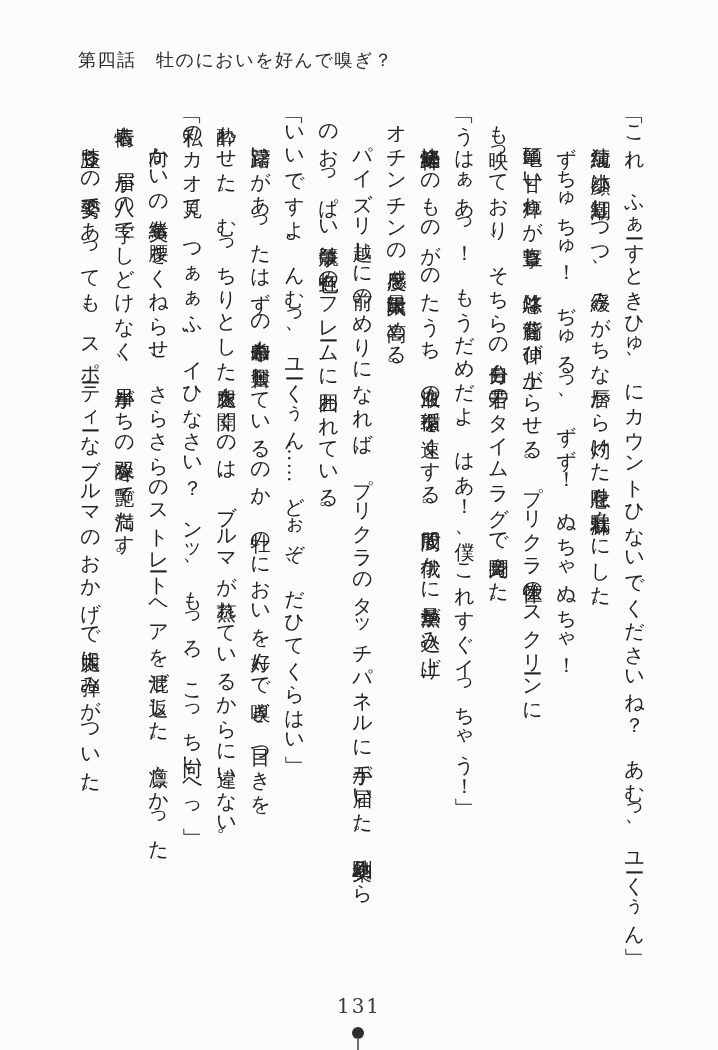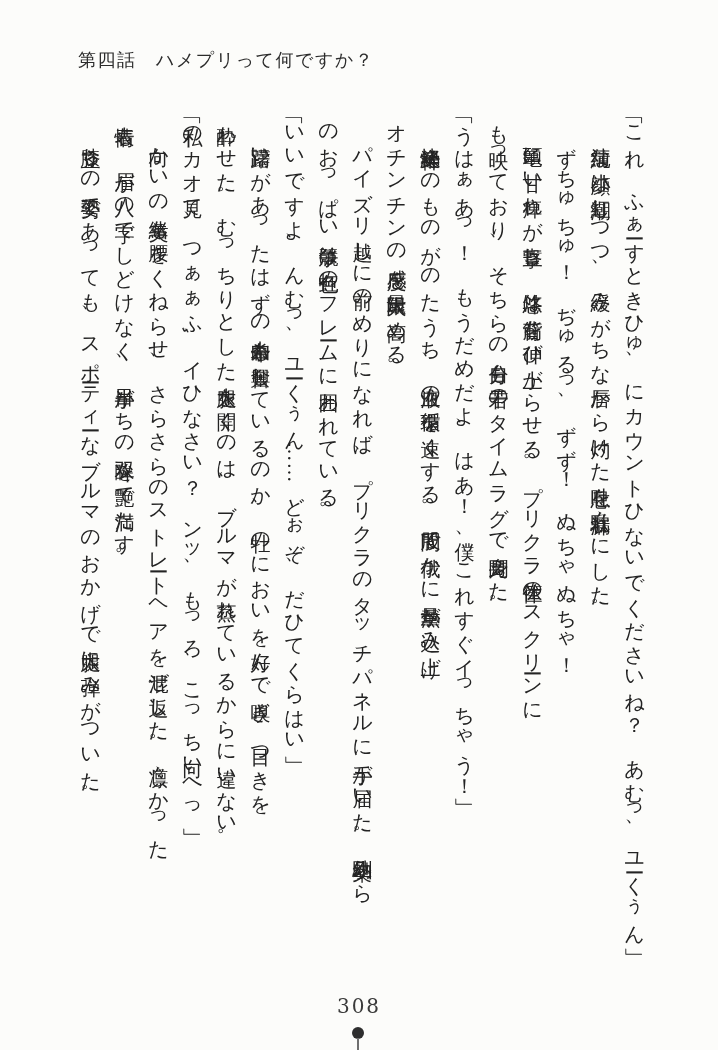--- a/index.html
+++ b/index.html
@@ -80,21 +80,21 @@
     width: 2px;
     height: 12px;
     background: #6f6f6f;
   }
 </style>
 </head>
 <body>
 
 <div class="page">
 
-  <div class="chapter-header">第四話　ハメプリって何ですか？</div>
+  <div class="chapter-header">第四話　牡のにおいを好んで嗅ぎ？</div>
 
   <div class="text-block">
     <div class="text-column">「これ、ふぁーすときひゅ、にカウントひないでくださいね？　あむっ、ユーくぅん」</div>
     <div class="text-column">　清純な小顔は紅潮しつつ、緩みがちな唇から灼けた吐息を駄々漏れにした。</div>
     <div class="text-column">　ずちゅちゅ！　ぢゅるっ、ずず！　ぬちゃぬちゃ！</div>
     <div class="text-column">　亀頭に甘い痺れが直撃し、悠斗は背筋を伸び上がらせる。プリクラ筐体のスクリーンに</div>
     <div class="text-column">も映っており、そちらの自分も若干のタイムラグで身悶えた。</div>
     <div class="text-column">「うはぁあっ！　もうだめだよ、はあ！　僕、これすぐイっちゃう！」</div>
     <div class="text-column">　快楽神経そのものがのたうち、血液の循環を速くする。股間で俄かに熱量が込み上げ、</div>
     <div class="text-column">オチンチンの感度を最大限に高める。</div>
@@ -102,20 +102,20 @@
     <div class="text-column">のおっぱい競争は虹色のフレームに囲われている。</div>
     <div class="text-column">「いいですよ、んむっ、ユーくぅん……どぉぞ、だひてくらはい」</div>
     <div class="text-column">　躊躇いがあったはずの由希奈も興奮しているのか、牡のにおいを好んで嗅ぎ、目つきを</div>
     <div class="text-column">酔わせた。むっちりとした太腿を開くのは、ブルマが蒸れているからに違いない。</div>
     <div class="text-column">「私のカオ見て、つぁぁふ、イひなさい？　ンッ、もっろ、こっち向いへっ」</div>
     <div class="text-column">　向かいの美緒も腰をくねらせ、さらさらのストレートヘアを混ぜ返した。凛々しかった</div>
     <div class="text-column">表情も、眉が八の字でしどけなく、半目がちの双眸を艶で満たす。</div>
     <div class="text-column">　膝立ちの姿勢であっても、スポーティーなブルマのおかげで太腿に弾みがついた。</div>
   </div>
 
-  <div class="page-number">308</div>
+  <div class="page-number">131</div>
 
   <div class="pin-marker">
     <span class="pin-head"></span>
     <span class="pin-stem"></span>
   </div>
 
 </div>
 
 </body></html>

